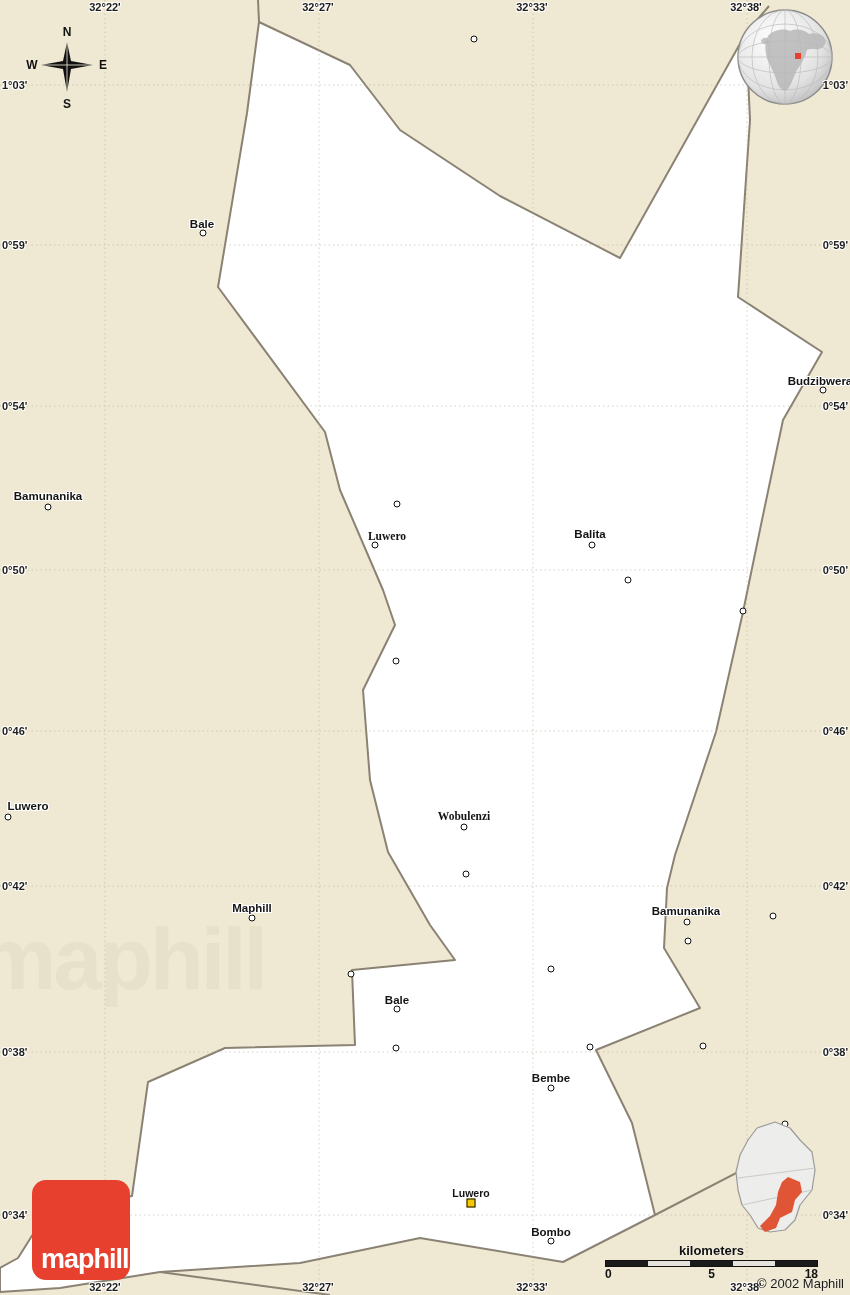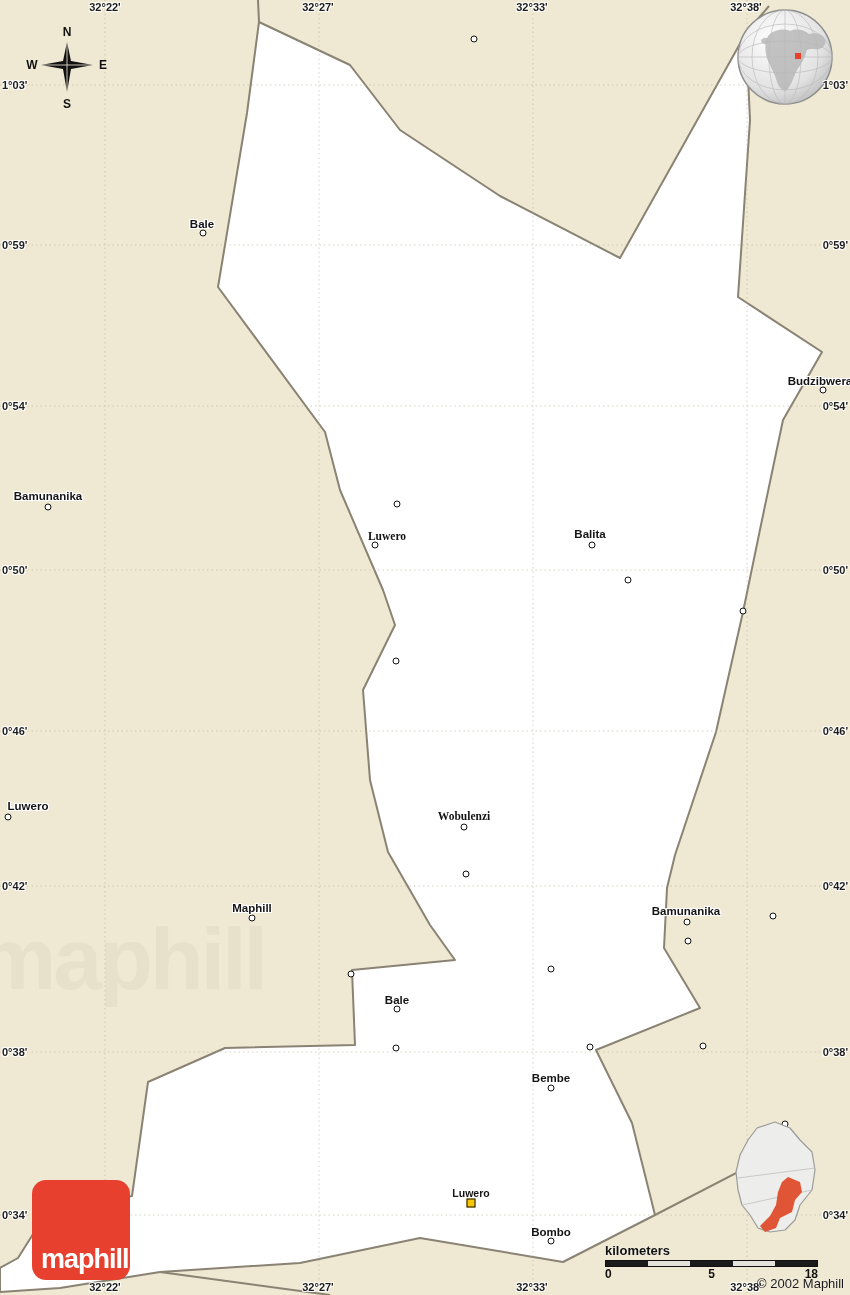--- a/index.html
+++ b/index.html
@@ -38,21 +38,21 @@
   #logo{
     position:absolute; left:32px; top:1180px; width:98px; height:100px;
     background:#e8402f; border-radius:14px;
   }
   #logo .logo-text{
     position:absolute; left:9px; bottom:5px;
     font-size:27px; font-weight:bold; color:#ffffff; letter-spacing:-1px;
   }
   #scalebar{position:absolute; left:605px; top:1243px; width:213px;}
   #scalebar .sb-title{
-    font-size:13px; font-weight:bold; color:#111; margin-bottom:2px;
+    text-align:center; font-size:13px; font-weight:bold; color:#111; margin-bottom:2px;
     text-shadow:0 0 2px rgba(255,255,255,.8);
   }
   #scalebar .sb-bar{
     height:5px; border:1px solid #111; display:flex; background:#fff;
   }
   #scalebar .sb-bar span{flex:1;}
   .sb-dark{background:#1a1a1a;} .sb-light{background:#e4e2da;}
   #scalebar .sb-ticks{position:relative; height:14px; font-size:12px; font-weight:bold; color:#111;}
   #scalebar .sb-ticks .t0{position:absolute;left:0;}
   #scalebar .sb-ticks .t5{position:absolute;left:50%;transform:translateX(-50%);}

